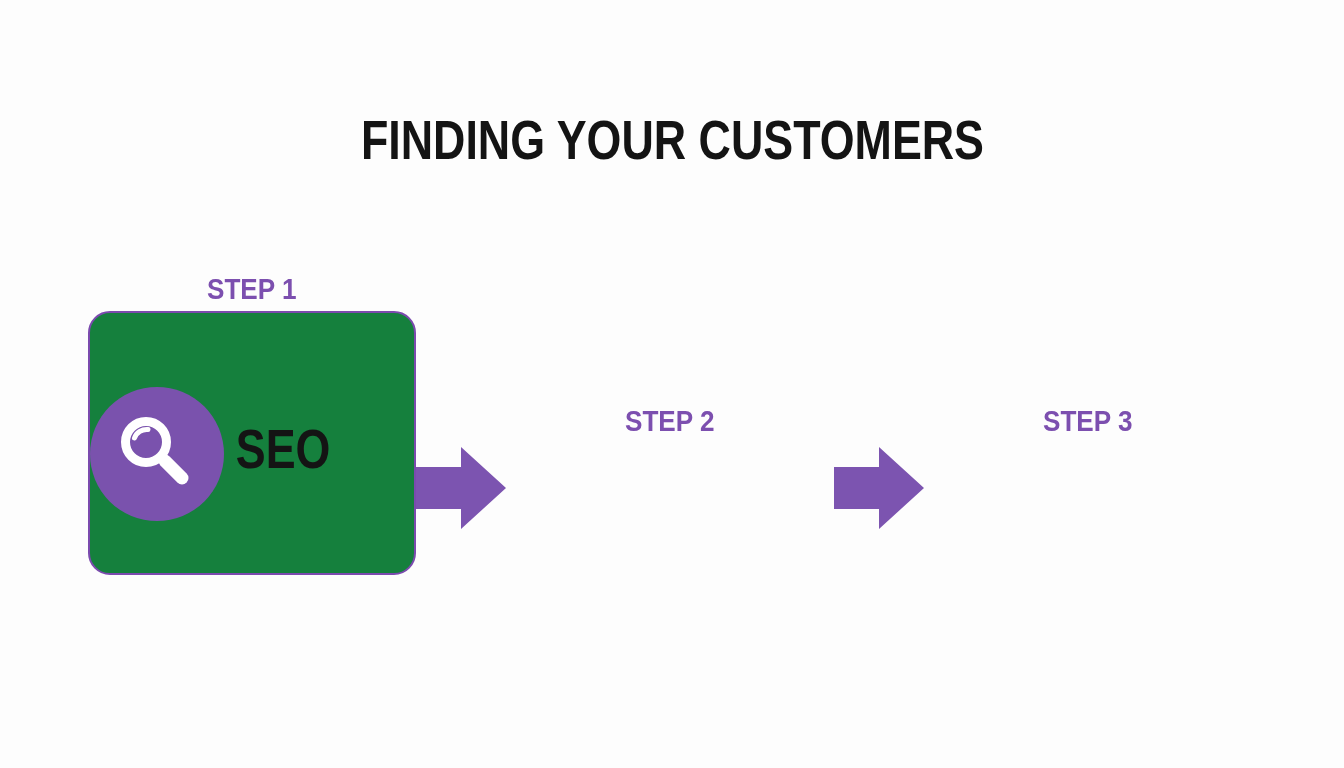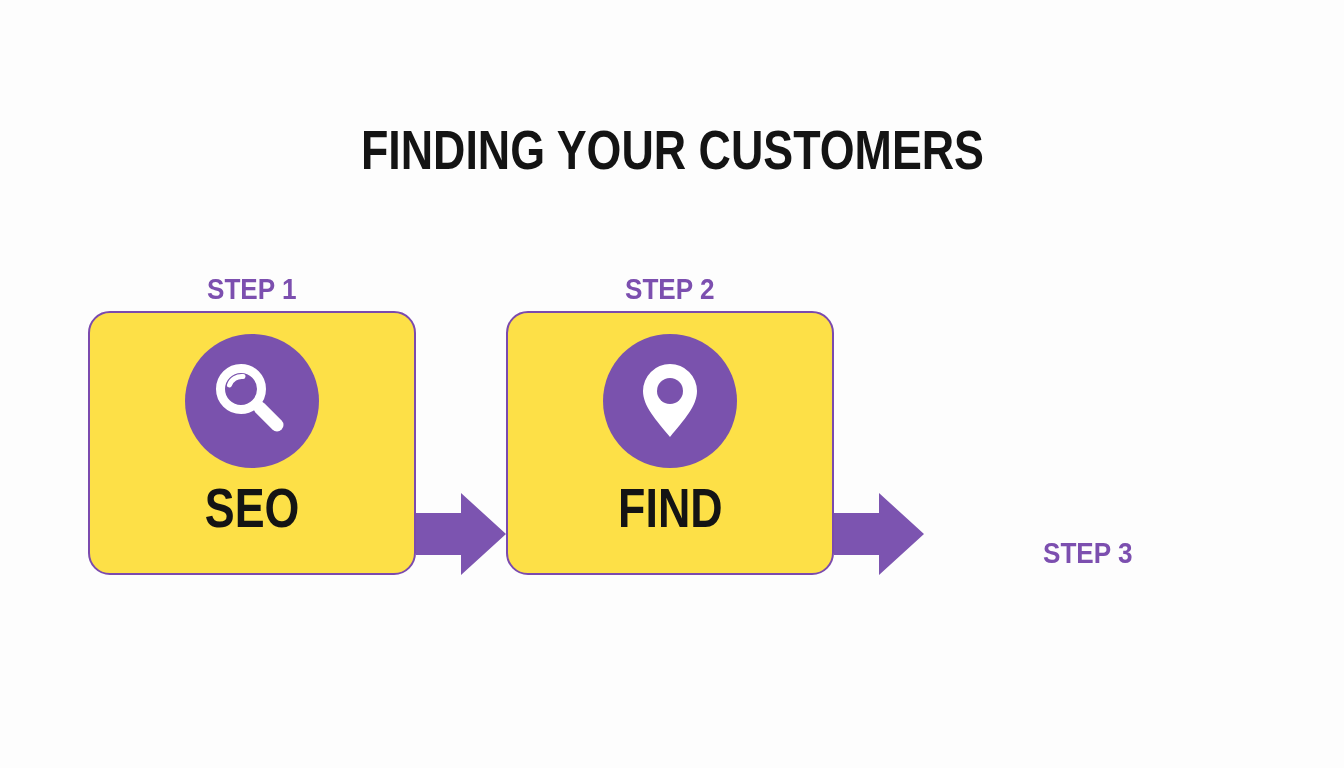--- a/index.html
+++ b/index.html
@@ -10,40 +10,40 @@
     position: relative;
     width: 1344px;
     height: 768px;
     background: #fdfdfd;
     overflow: hidden;
   }
 
   
   .title {
     position: absolute;
-    top: 122px;
+    top: 112px;
     left: 0;
     width: 100%;
     text-align: center;
     font-size: 56px;
     font-weight: bold;
     color: #141414;
     line-height: 1;
     white-space: nowrap;
   }
   .cond80 { display: inline-block; transform: scaleX(0.80); transform-origin: center; }
   .cond90 { display: inline-block; transform: scaleX(0.90); transform-origin: center; }
 
   
   .steps-row {
     position: absolute;
     top: 274px;
     left: 88px;
     display: flex;
-    align-items: flex-end;
+    align-items: center;
   }
 
   .step-col {
     width: 328px;
     display: flex;
     flex-direction: column;
     align-items: center;
   }
 
   .step-label {
@@ -52,25 +52,25 @@
     margin-bottom: 7px;
     font-size: 29px;
     font-weight: bold;
     color: #7c4faf;
     white-space: nowrap;
   }
 
   .step-box {
     width: 328px;
     height: 264px;
-    background: #fde047;
+    background: #15803d;
     border: 2.5px solid #7b4aae;
     border-radius: 22px;
     display: flex;
-    flex-direction: column;
+    flex-direction: row;
     align-items: center;
   }
 
   .icon-circle {
     width: 134px;
     height: 134px;
     margin-top: 21px;
     border-radius: 50%;
     background: #7a52ad;
     display: flex;
@@ -128,31 +128,20 @@
     <div class="arrow-block">
       <svg viewBox="0 0 90 82" aria-hidden="true">
         <polygon points="0,20 45,20 45,0 90,41 45,82 45,62 0,62" fill="#7c54b0"></polygon>
       </svg>
     </div>
 
     <div class="step-col">
       <div class="step-label">
         <span class="cond90">STEP 2</span>
       </div>
-      <div class="step-box">
-        <div class="icon-circle">
-          <svg viewBox="0 0 134 134" aria-hidden="true">
-            <path d="M 67 30 A 27 27 0 0 0 40 57 C 40 72 53 86 67 103 C 81 86 94 72 94 57 A 27 27 0 0 0 67 30 Z" fill="#ffffff"></path>
-            <circle cx="67" cy="57" r="13" fill="#7a52ad"></circle>
-          </svg>
-        </div>
-        <div class="step-title">
-          <span class="cond80">FIND</span>
-        </div>
-      </div>
     </div>
 
     <div class="arrow-block">
       <svg viewBox="0 0 90 82" aria-hidden="true">
         <polygon points="0,20 45,20 45,0 90,41 45,82 45,62 0,62" fill="#7c54b0"></polygon>
       </svg>
     </div>
 
     <div class="step-col">
       <div class="step-label">

